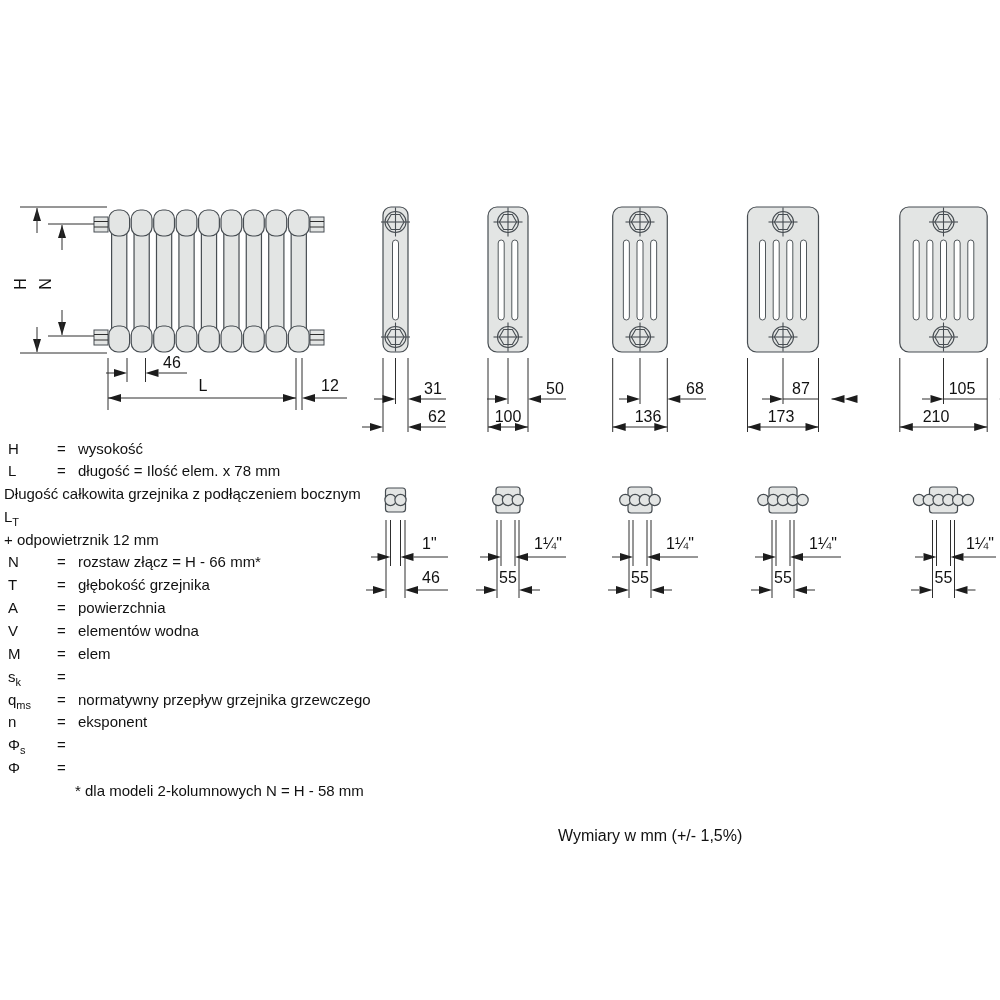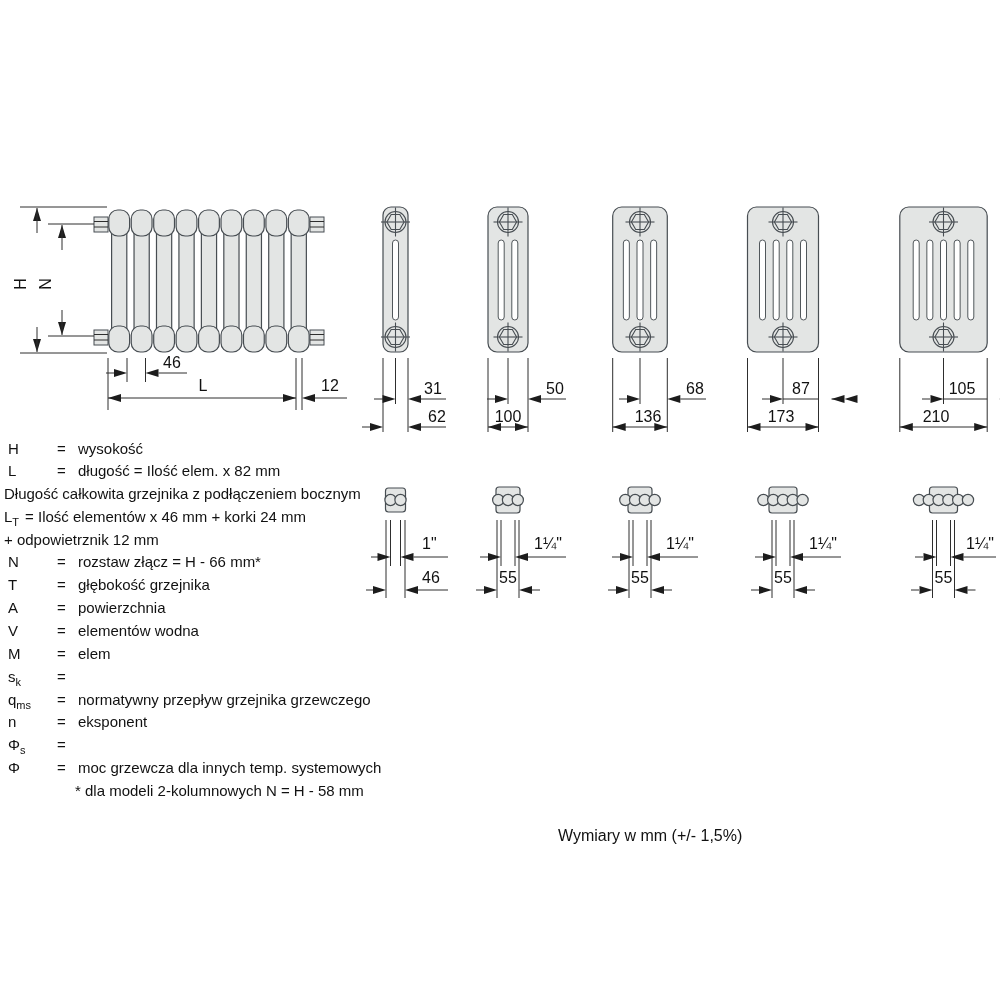--- a/index.html
+++ b/index.html
@@ -337,28 +337,27 @@
 
 <div>
   <div class="lrow" style="top:440px">
     <span class="sym"><span>H</span></span>
     <span class="eq">=</span>
     <span class="txt">wysokość</span>
   </div>
   <div class="lrow" style="top:462px">
     <span class="sym"><span>L</span></span>
     <span class="eq">=</span>
-    <span class="txt">długość = Ilość elem. x 82 mm</span>
+    <span class="txt">długość = Ilość elem. x 78 mm</span>
   </div>
   <div class="lrow" style="top:485px;left:4px">
     <span class="txt">Długość całkowita grzejnika z podłączeniem bocznym</span>
   </div>
   <div class="lrow" style="top:508px;left:4px">
-    <span style="margin-right:6px"><span>L</span><sub>T</sub></span>
-    <span class="txt">= Ilość elementów x 46 mm + korki 24 mm</span>
+    <span style="margin-right:16px"><span>L</span><sub>T</sub></span>
   </div>
   <div class="lrow" style="top:531px;left:4px">
     <span class="txt">+ odpowietrznik 12 mm</span>
   </div>
   <div class="lrow" style="top:553px">
     <span class="sym"><span>N</span></span>
     <span class="eq">=</span>
     <span class="txt">rozstaw złącz = H - 66 mm*</span>
   </div>
   <div class="lrow" style="top:576px">
@@ -395,21 +394,20 @@
     <span class="eq">=</span>
     <span class="txt">eksponent</span>
   </div>
   <div class="lrow" style="top:736px">
     <span class="sym"><span>Φ</span><sub>s</sub></span>
     <span class="eq">=</span>
   </div>
   <div class="lrow" style="top:759px">
     <span class="sym"><span>Φ</span></span>
     <span class="eq">=</span>
-    <span class="txt">moc grzewcza dla innych temp. systemowych</span>
   </div>
   <div class="lrow" style="top:782px;left:75px">
     <span class="txt">* dla modeli 2-kolumnowych N = H - 58 mm</span>
   </div>
 </div>
 
 <div class="note" style="left:558px;top:779px">Wymiary w mm (+/- 1,5%)</div>
 
 </div>
 

